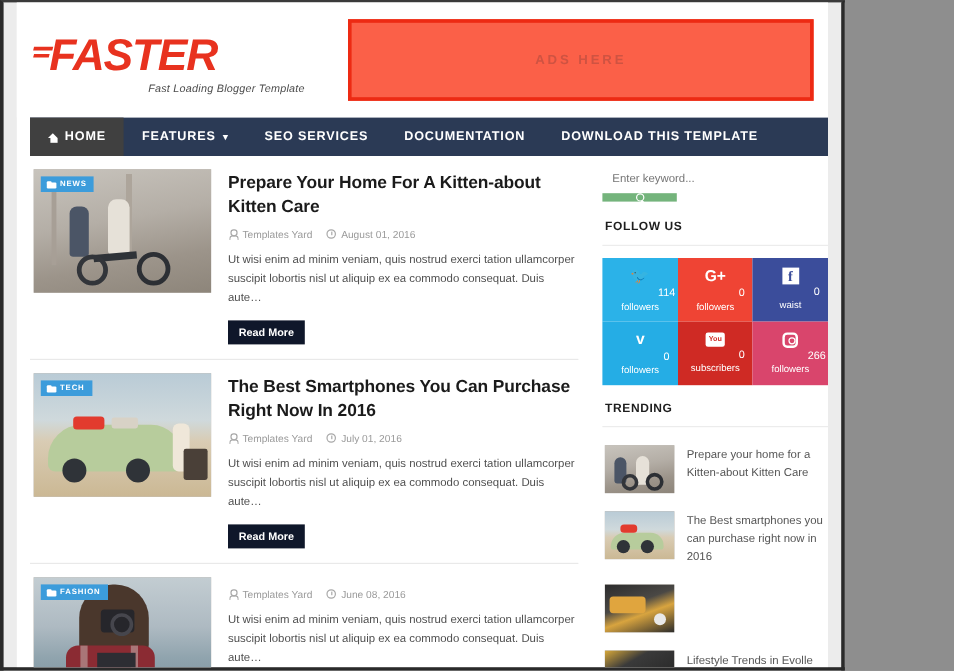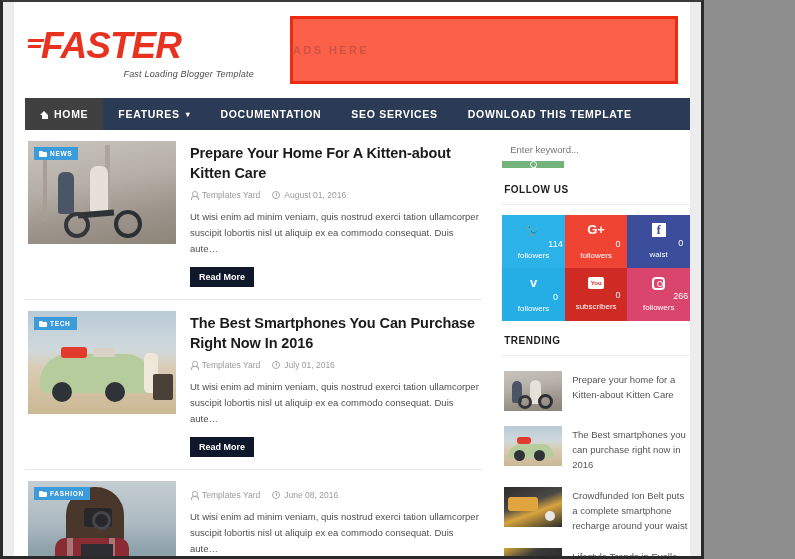--- a/index.html
+++ b/index.html
@@ -47,21 +47,21 @@
     font-family: "Liberation Sans", sans-serif;
   }
   .tagline {
     font-size: 9px; font-style: italic; color: #4c4c4c;
     text-align: right; padding-right: 22px; margin-top: 3px;
     letter-spacing: .2px;
   }
   .ad-banner {
     flex: 1; height: 68px; margin-left: 14px; margin-right: 10px;
     background: #fb6048; border: 3px solid #ed2a13;
-    display: flex; align-items: center; justify-content: flex-start;
+    display: flex; align-items: center; justify-content: center;
   }
   .ad-banner span {
     font-size: 11px; font-weight: bold; letter-spacing: 2.4px;
     color: #cf5342;
   }
 
   
   .nav {
     display: flex; align-items: stretch;
     height: 32px; background: #2b3a55;
@@ -274,24 +274,24 @@
   <div class="nav">
     <div class="nav-item active">
       <span class="home-icon"></span>
       <span>HOME</span>
     </div>
     <div class="nav-item">
       <span>FEATURES</span>
       <span class="caret">▾</span>
     </div>
     <div class="nav-item">
+      <span>SEO SERVICES</span>
+    </div>
+    <div class="nav-item">
       <span>DOCUMENTATION</span>
-    </div>
-    <div class="nav-item">
-      <span>SEO SERVICES</span>
     </div>
     <div class="nav-item">
       <span>DOWNLOAD THIS TEMPLATE</span>
     </div>
   </div>
 
   <div class="content">
 
     <div class="posts">
 
@@ -462,21 +462,20 @@
             </div>
             <div class="trend-text">The Best smartphones you can purchase right now in 2016</div>
           </div>
           <div class="trend-item">
             <div class="trend-thumb">
               <div class="ph t-ion">
                     <span class="band"></span>
                     <span class="bud"></span>
                   </div>
             </div>
-            <div class="trend-text">Crowdfunded Ion Belt puts a complete smartphone recharge around your waist</div>
           </div>
           <div class="trend-item">
             <div class="trend-thumb">
               <div class="ph t-evolle"></div>
             </div>
             <div class="trend-text">Lifestyle Trends in Evolle</div>
           </div>
         </div>
       </div>
 

